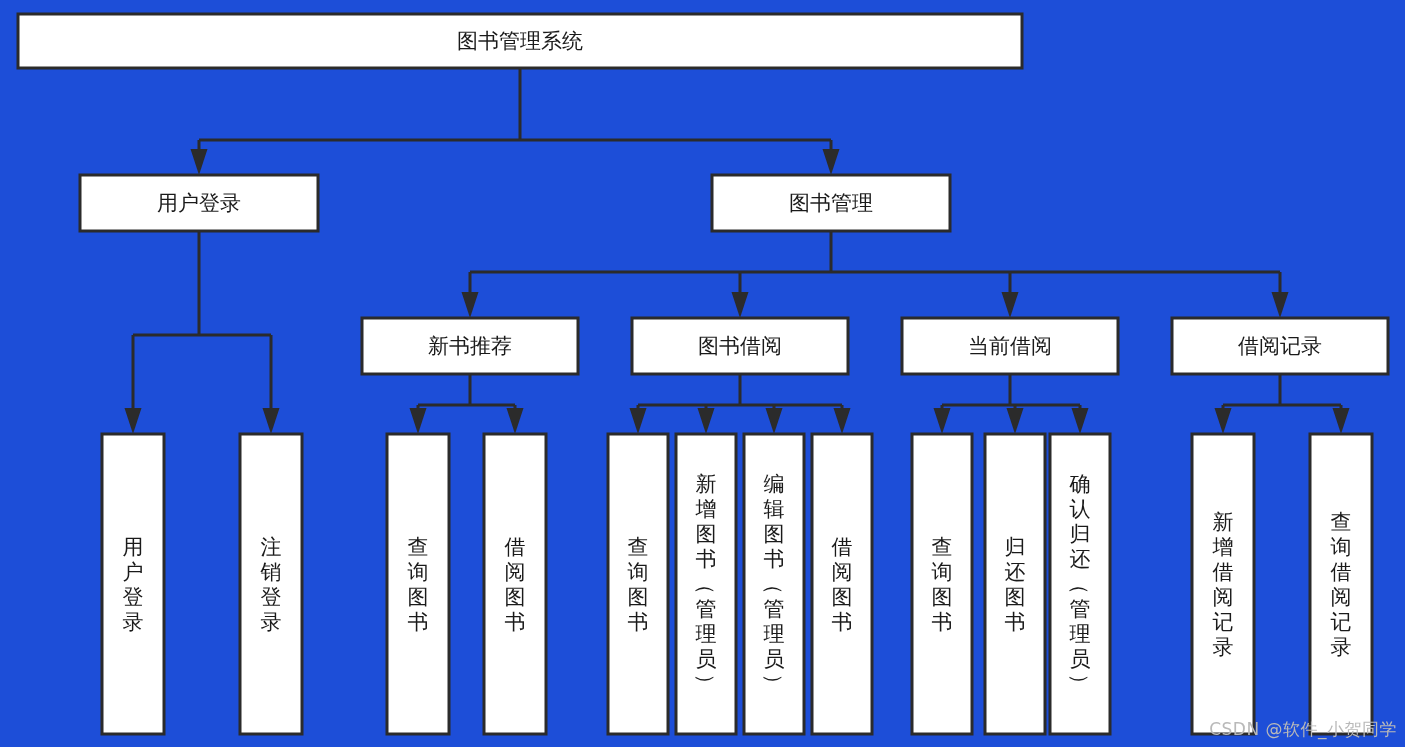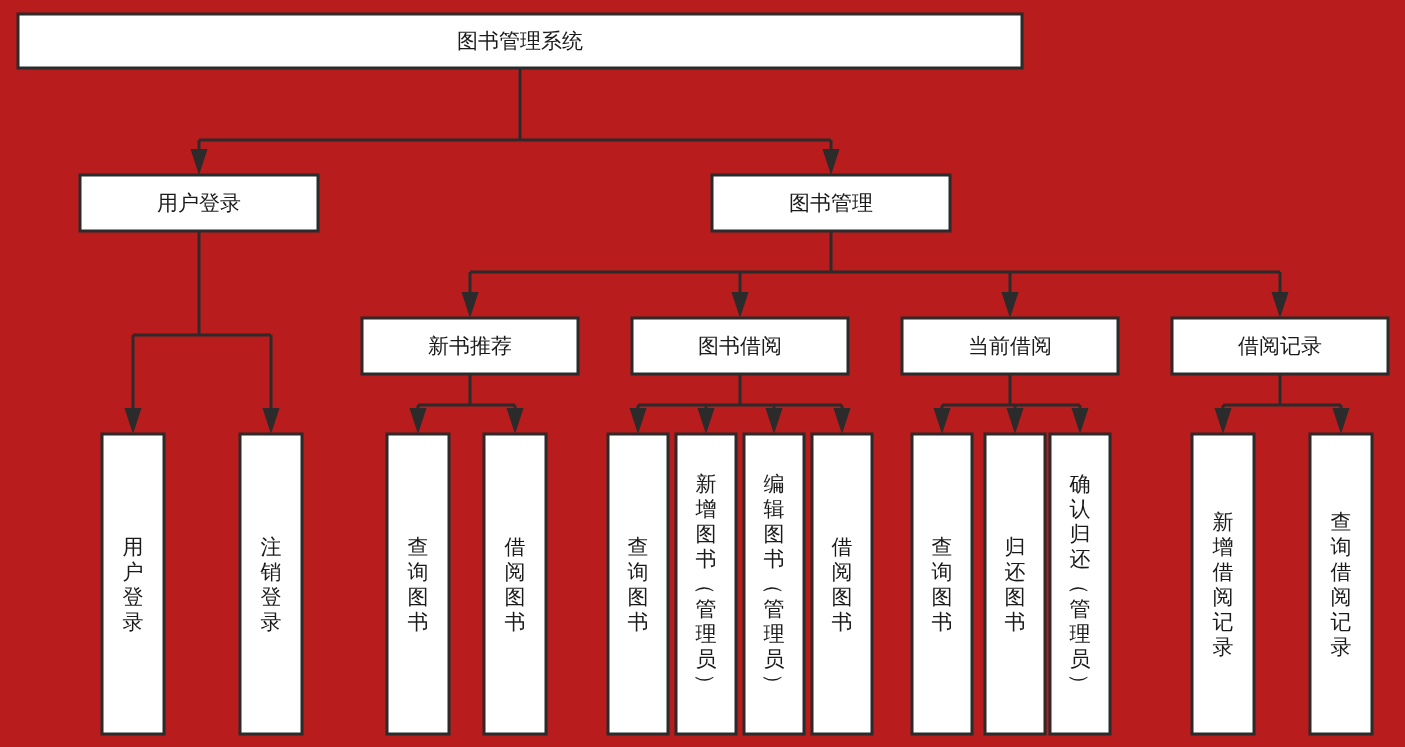--- a/index.html
+++ b/index.html
@@ -8,21 +8,21 @@
     padding: 0;
     background: #ffffff;
   }
   body {
     font-family: "DejaVu Sans", "Liberation Sans", sans-serif;
   }
   #diagram-root {
     position: relative;
     width: 1405px;
     height: 747px;
-    background: #b91c1c;
+    background: #1d4ed8;
     overflow: hidden;
   }
   svg#tree-svg {
     position: absolute;
     left: 0;
     top: 0;
     width: 1405px;
     height: 747px;
   }
   .node-box {
@@ -272,13 +272,14 @@
           <rect x="1310" y="434" width="62" height="300" class="node-box"></rect>
           <text x="1341" y="528.5" class="node-label-vertical">查</text>
           <text x="1341" y="553.5" class="node-label-vertical">询</text>
           <text x="1341" y="578.5" class="node-label-vertical">借</text>
           <text x="1341" y="603.5" class="node-label-vertical">阅</text>
           <text x="1341" y="628.5" class="node-label-vertical">记</text>
           <text x="1341" y="653.5" class="node-label-vertical">录</text>
         </g>
       </g>
   </svg>
+  <div class="watermark-text">CSDN @软件_小贺同学</div>
 </div>
 
 </body></html>

